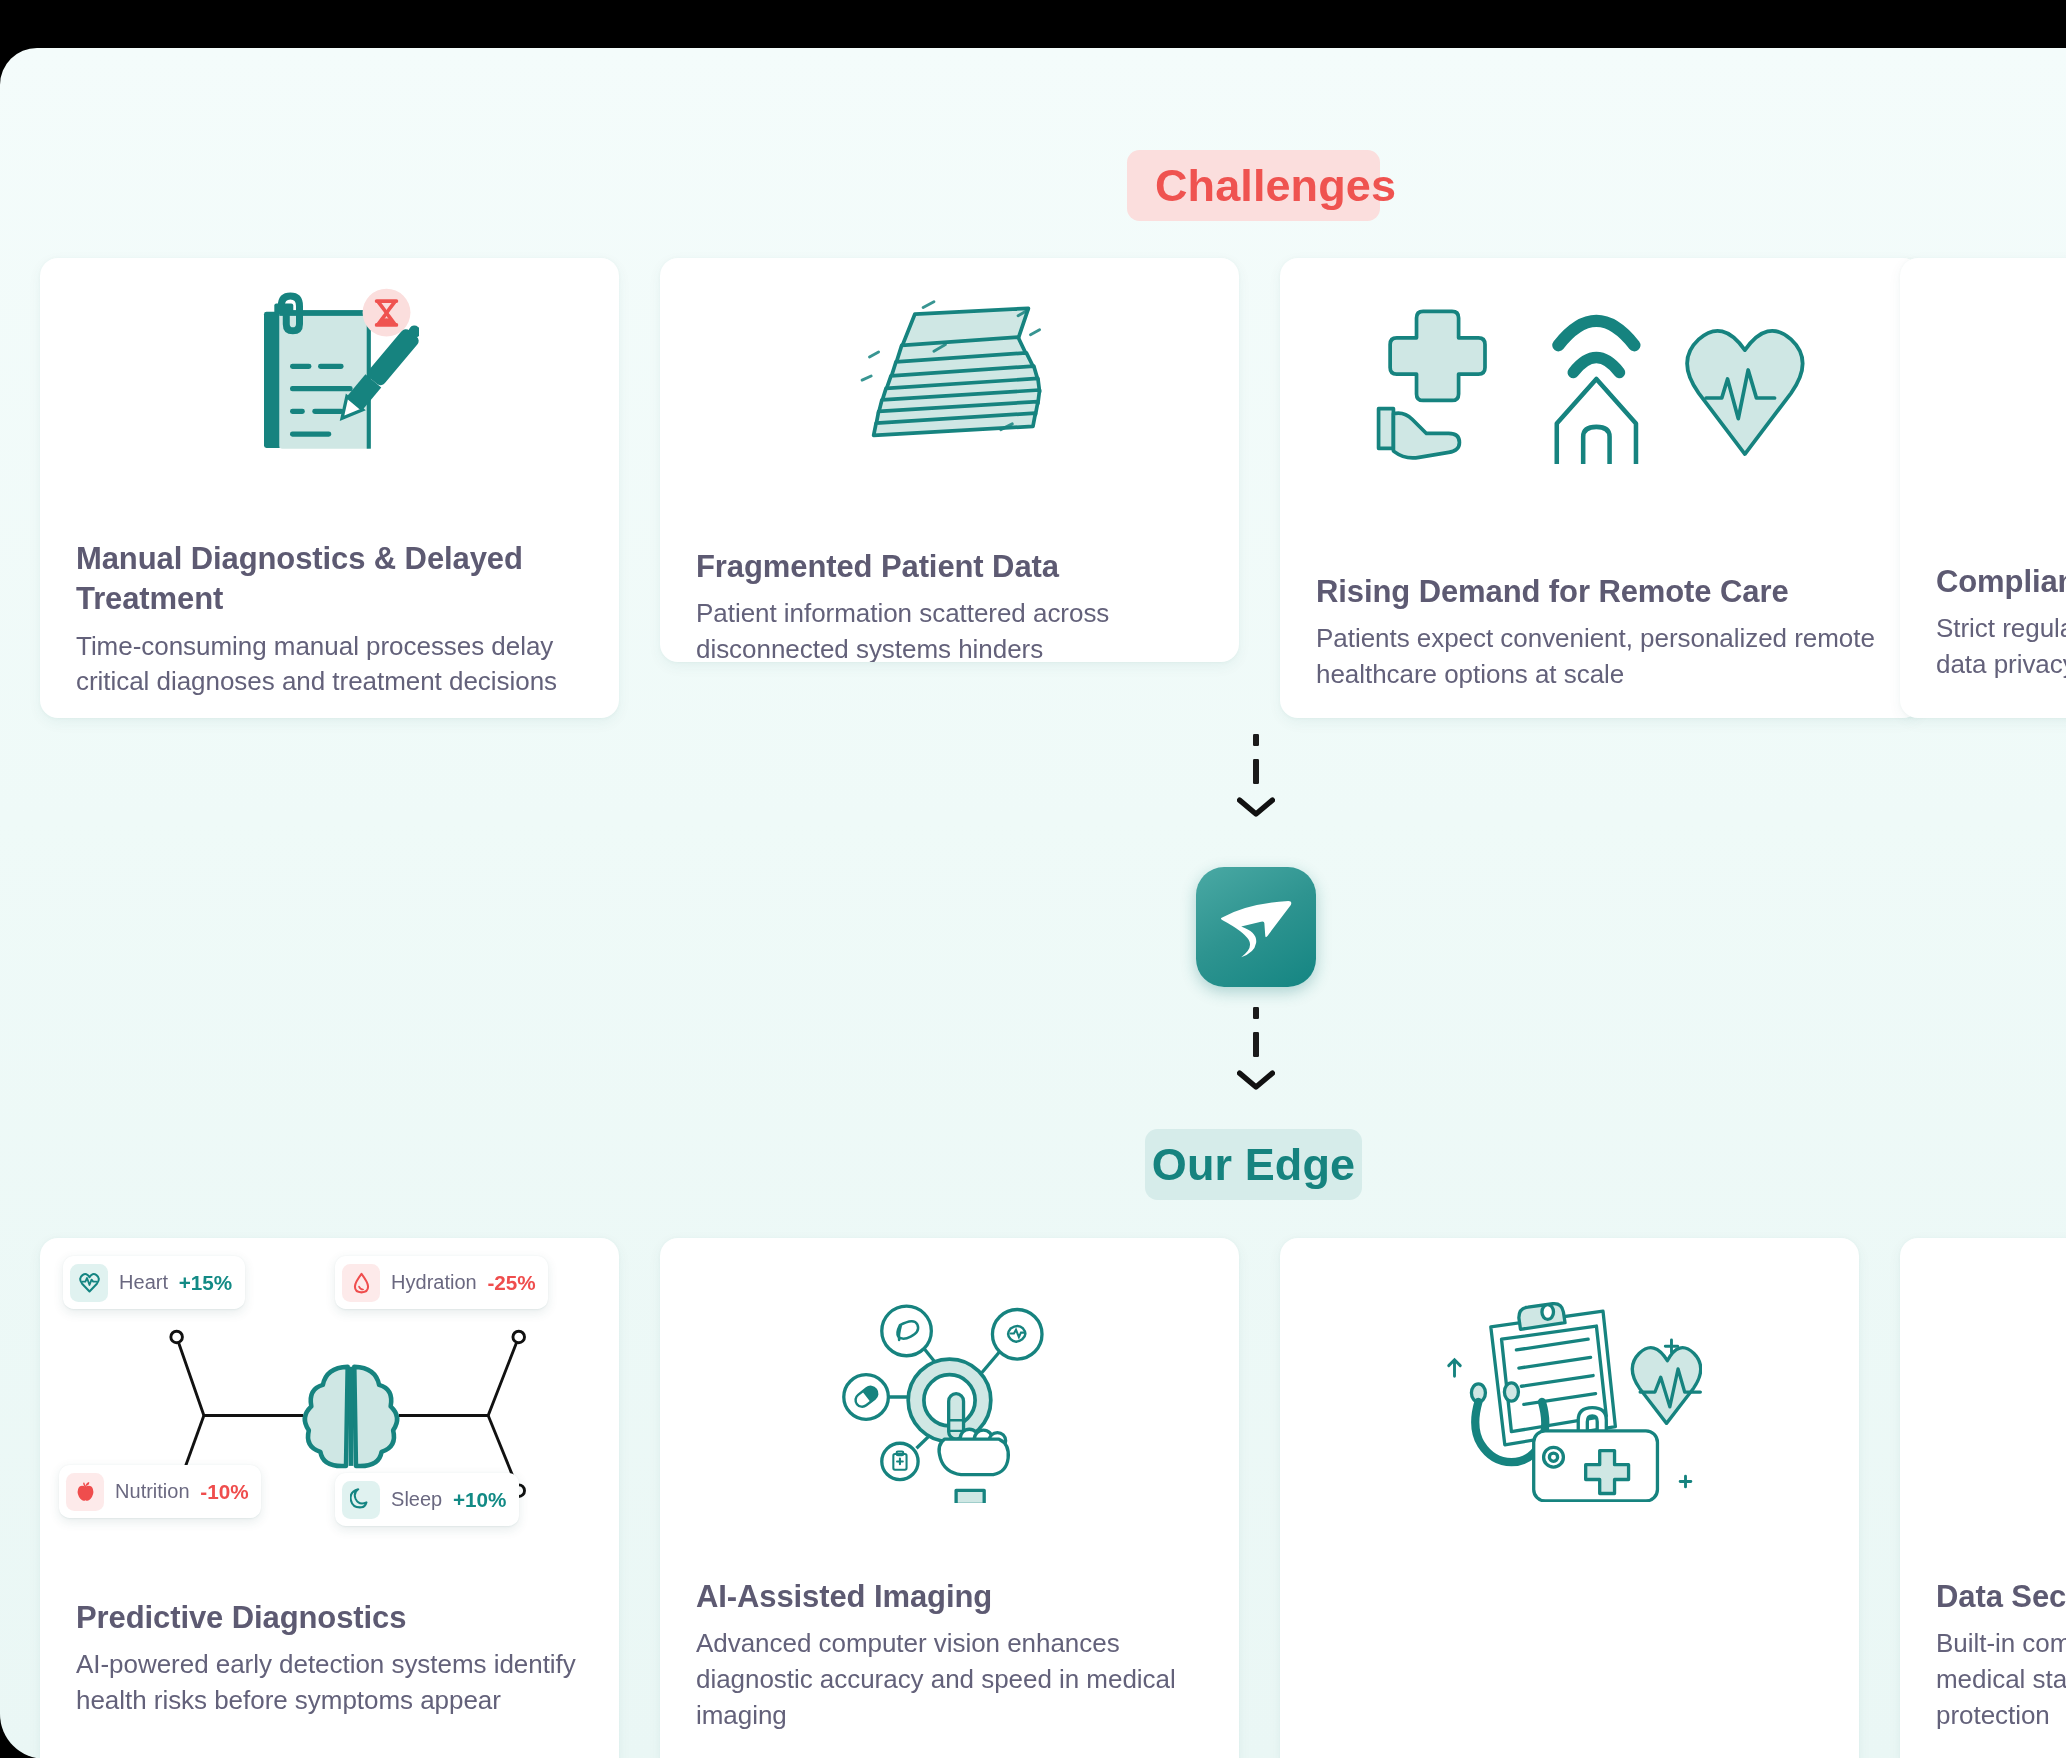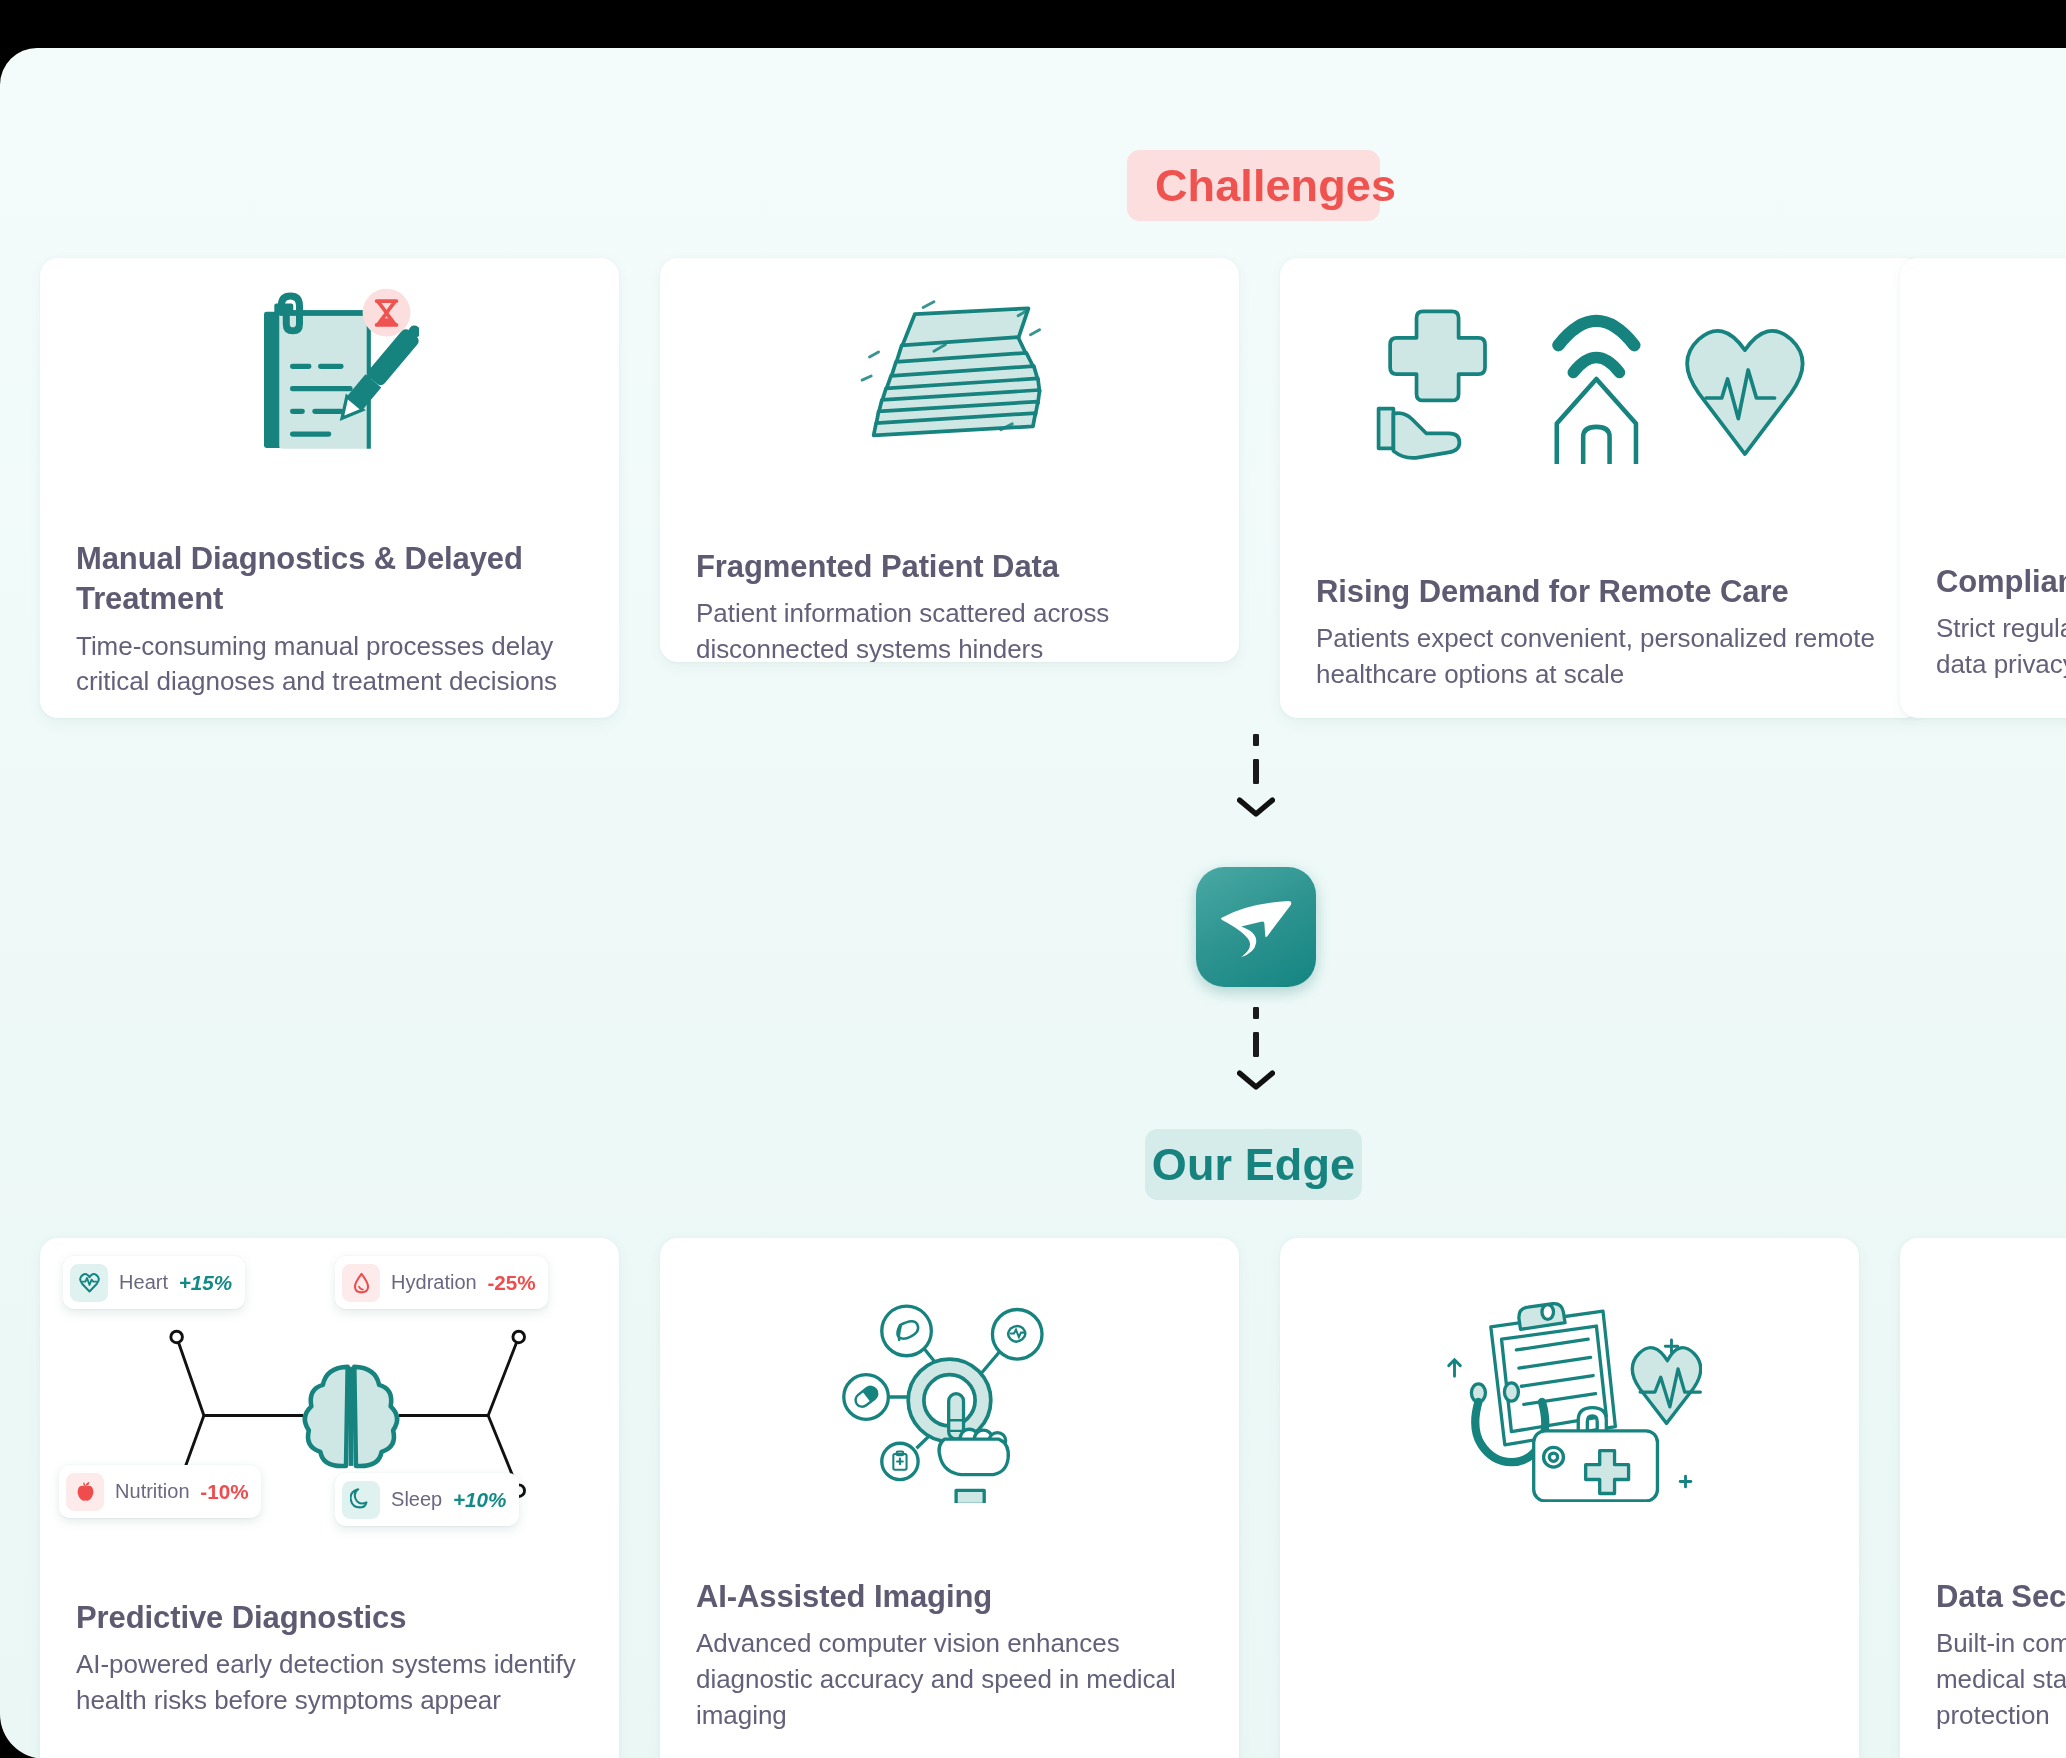--- a/index.html
+++ b/index.html
@@ -128,21 +128,21 @@
     flex: 0 0 auto;
   }
   .chip-ico.teal { background: #e0f2f0; }
   .chip-ico.red  { background: #fdeaea; }
   .chip-label {
     font-size: 20px; color: #6a6880; margin-left: 10.7px; white-space: nowrap;
   }
   .chip-val {
     font-size: 20.7px; font-weight: 700; margin-left: 10.7px; white-space: nowrap;
   }
-  .chip-val.pos { color: #128a85; font-style: italic; }
+  .chip-val.pos { color: #128a85; }
   .chip-val.neg { color: #ef4d4d; }
   #chip-0 { left: 23px;  top: 0px;   }
   #chip-1 { left: 295px; top: 0px;   }
   #chip-2 { left: 19px;  top: 209px; }
   #chip-3 { left: 295px; top: 217px; }
 
   .ill { display: block; }
 </style>
 </head>
 <body>

